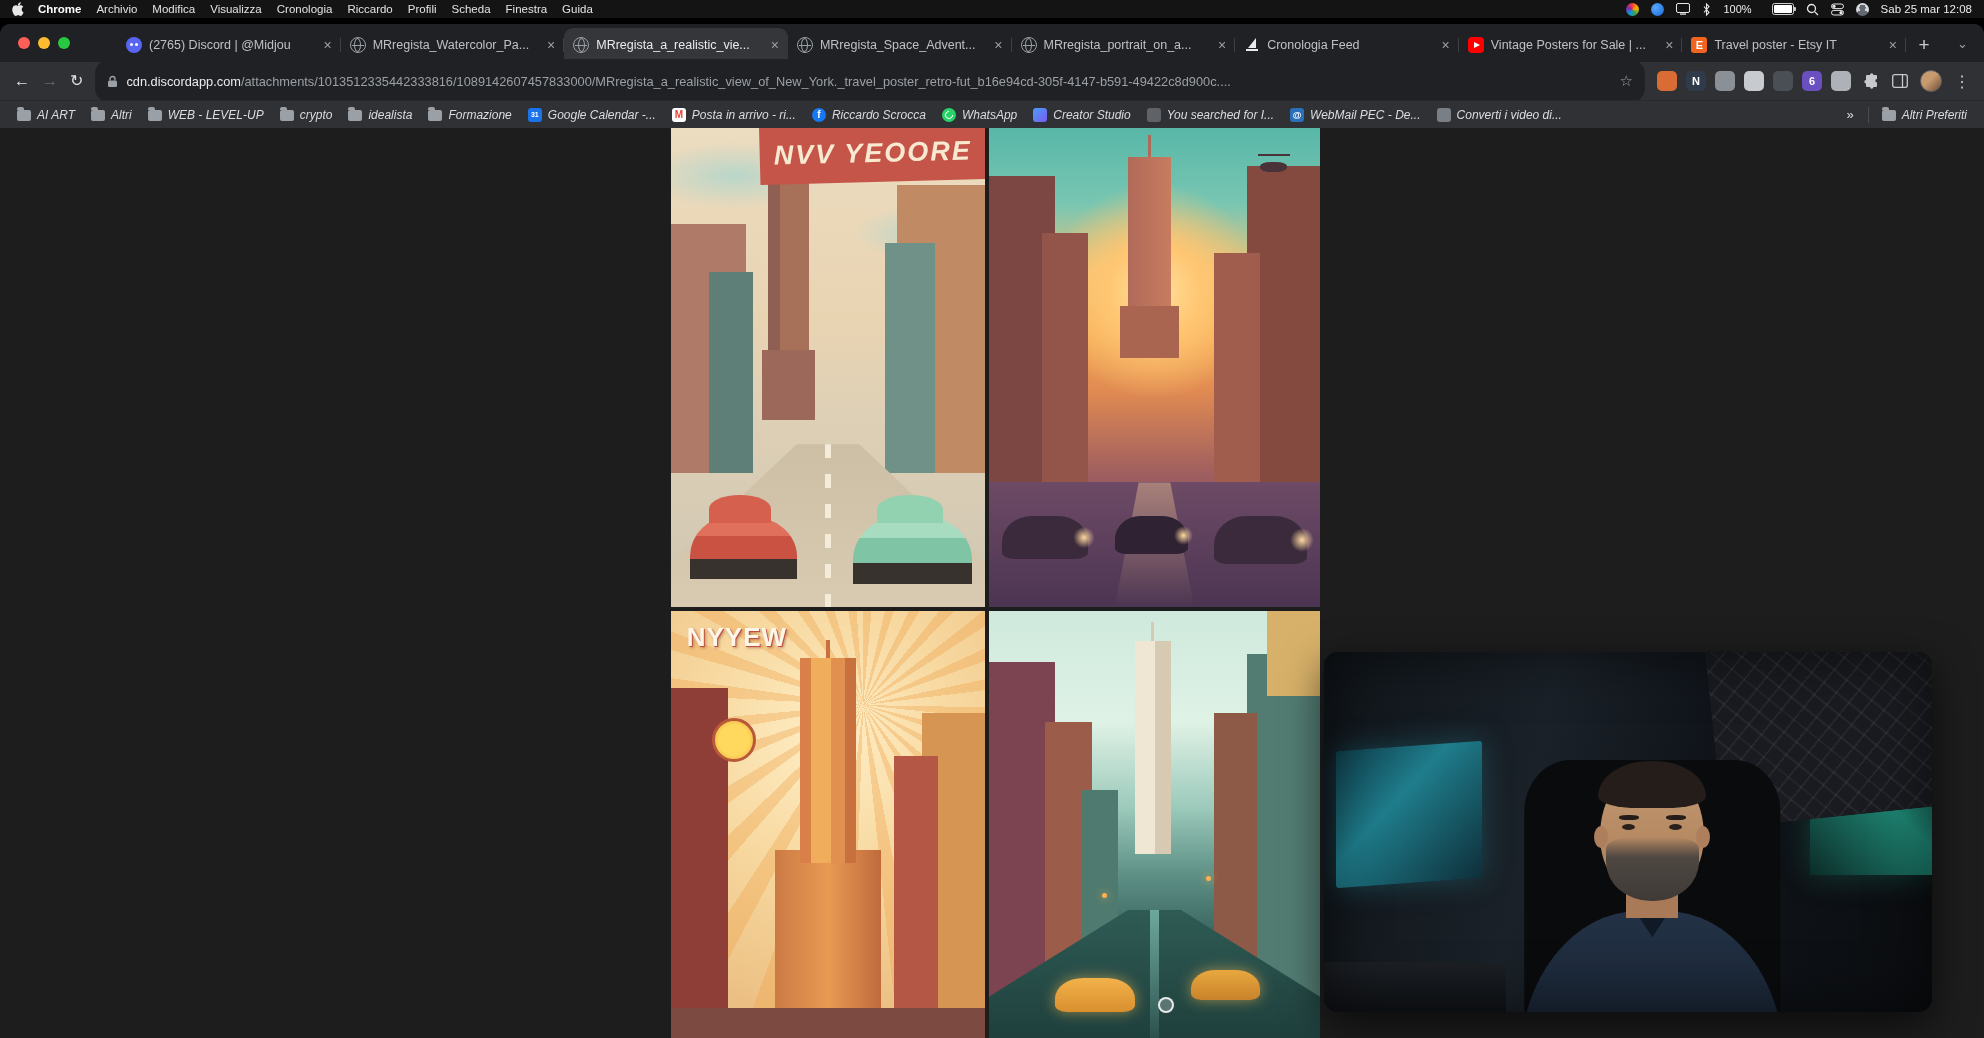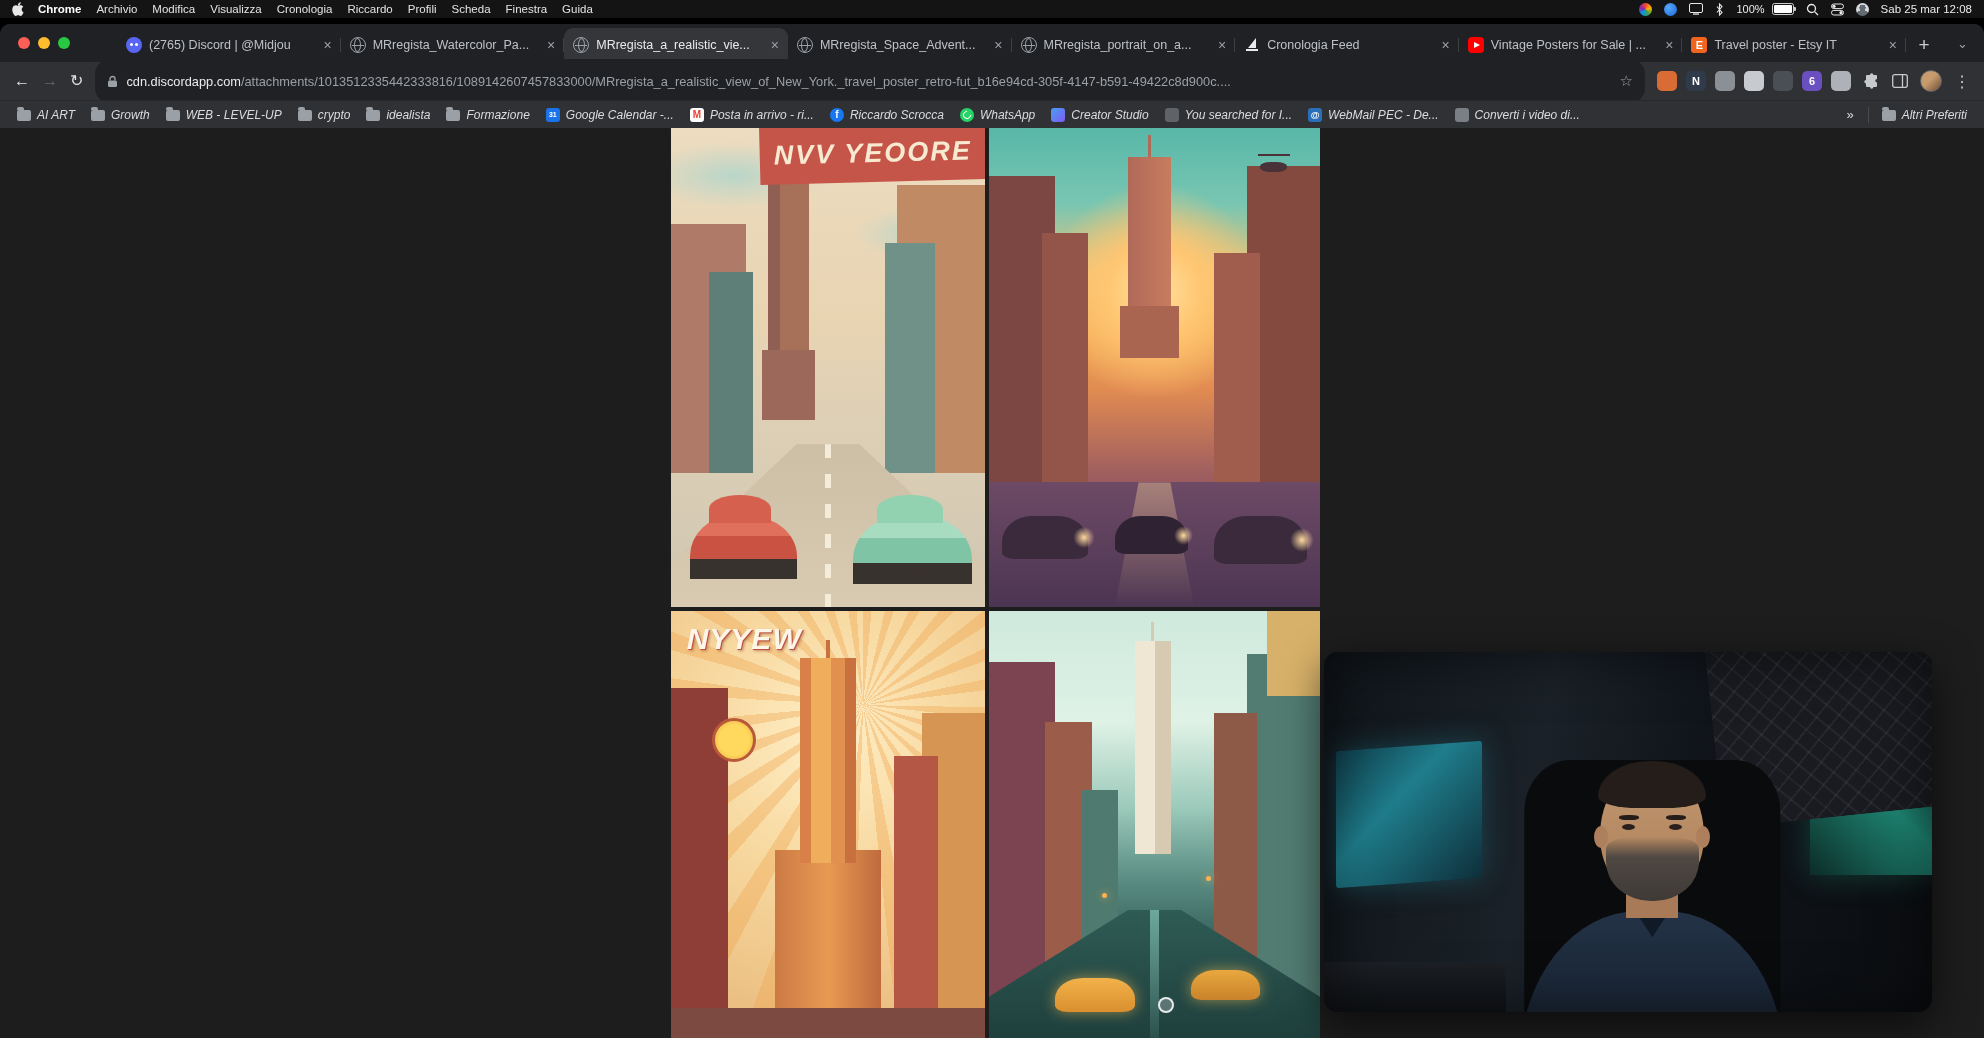--- a/index.html
+++ b/index.html
@@ -9,21 +9,21 @@
   
   .menubar{position:absolute;left:0;top:0;right:0;height:18px;background:#141415;
            display:flex;align-items:center;padding:0 12px;gap:14px;color:#ececec;font-size:11.5px;}
   .apple{display:flex;align-items:center;}
   .mb-menus{display:flex;gap:15px;align-items:flex-end;}
   .mb-item{color:#e3e3e3;}
   .mb-bold{font-weight:700;color:#fff;}
   .mb-status{margin-left:auto;display:flex;align-items:center;gap:12px;}
   .st-colorwheel{width:13px;height:13px;border-radius:50%;background:conic-gradient(#f44336,#ffb300,#43a047,#039be5,#8e24aa,#f44336);}
   .st-bluedot{width:13px;height:13px;border-radius:50%;background:radial-gradient(circle at 35% 35%,#5aa7ff,#1767d2);}
-  .batt{display:flex;align-items:flex-end;gap:7px;font-size:11px;color:#ececec;}
+  .batt{display:flex;align-items:flex-end;gap:20px;font-size:11px;color:#ececec;}
   .batt-ico{width:20px;height:10px;border:1px solid #cfcfcf;border-radius:2.5px;position:relative;}
   .batt-ico::before{content:"";position:absolute;inset:1px;background:#fff;border-radius:1px;}
   .batt-ico::after{content:"";position:absolute;right:-3.5px;top:2.5px;width:2px;height:4px;background:#cfcfcf;border-radius:0 1px 1px 0;}
   .st-user{width:13px;height:13px;border-radius:50%;
            background:radial-gradient(circle at 50% 36%,#646a72 0 29%,transparent 30%),
                       radial-gradient(circle at 50% 100%,#646a72 0 42%,transparent 43%),#d6d9dd;}
   .st-time{font-size:11.5px;white-space:nowrap;color:#ececec;}
 
   
   .window{position:absolute;left:0;right:0;top:24px;bottom:0;background:#202124;
@@ -168,21 +168,21 @@
   .p2-car::after{content:"";position:absolute;right:-8%;top:25%;width:26%;height:50%;
        background:radial-gradient(circle,#ffd9a0,transparent 70%);}
   .p2-car.a{left:4%;bottom:10%;width:26%;height:9%;}
   .p2-car.b{left:38%;bottom:11%;width:22%;height:8%;background:#2f2233;}
   .p2-car.c{right:4%;bottom:9%;width:28%;height:10%;}
 
   
   .p3{background:radial-gradient(circle at 50% 30%,#ffeec6 0%,#f7d89f 40%,#eec488 75%,#e5b377 100%);}
   .p3-burst{position:absolute;inset:-20%;
        background:repeating-conic-gradient(from 0deg at 58% 30%,rgba(238,165,80,.38) 0deg 5deg,rgba(255,240,210,0) 5deg 13deg);}
-  .p3-title{position:absolute;left:5%;top:2.5%;font-weight:700;font-style:italic;font-size:30px;color:#fdf6e8;
+  .p3-title{position:absolute;left:5%;top:2.5%;font-weight:700;font-size:26px;color:#fdf6e8;
        letter-spacing:1px;text-shadow:1px 1px 0 #c05040,2px 2px 3px rgba(120,40,30,.45);}
   .p3-esb{position:absolute;left:41%;top:11%;width:18%;height:48%;
        background:linear-gradient(90deg,#d97f48 0 20%,#f0ad5c 20% 55%,#e29050 55% 80%,#c9703f 80% 100%);}
   .p3-esb::before{content:"";position:absolute;left:46%;top:-9%;width:7%;height:9%;background:#c9703f;}
   .p3-esbbase{position:absolute;left:33%;top:56%;width:34%;height:44%;
        background:linear-gradient(90deg,#cc7a45,#e89a52 50%,#c06a3e);}
   .p3-bl{left:0;top:18%;width:18%;height:82%;background:#8e3e36;}
   .p3-clock{position:absolute;left:13%;top:25%;width:44px;height:44px;border-radius:50%;
        background:radial-gradient(circle,#ffd95e 55%,#e8a23c 100%);border:3px solid #b85a3a;box-sizing:border-box;}
   .p3-br{right:0;top:24%;width:20%;height:76%;background:#d79553;}
@@ -408,21 +408,21 @@
     </div>
 
     <div class="bmbar">
       <div class="bm-list">
           <div class="bm-item">
     <span class="bm-ico bm-folder"></span>
     <span class="bm-label">AI ART</span>
   </div>
           <div class="bm-item">
     <span class="bm-ico bm-folder"></span>
-    <span class="bm-label">Growth</span>
+    <span class="bm-label">Altri</span>
   </div>
           <div class="bm-item">
     <span class="bm-ico bm-folder"></span>
     <span class="bm-label">WEB - LEVEL-UP</span>
   </div>
           <div class="bm-item">
     <span class="bm-ico bm-folder"></span>
     <span class="bm-label">crypto</span>
   </div>
           <div class="bm-item">

